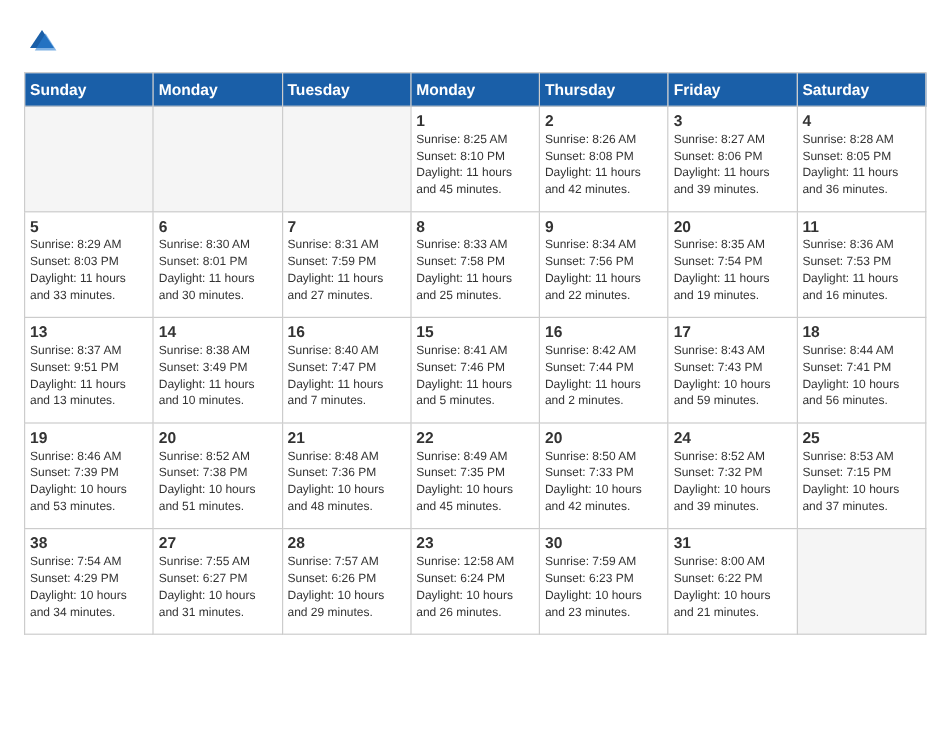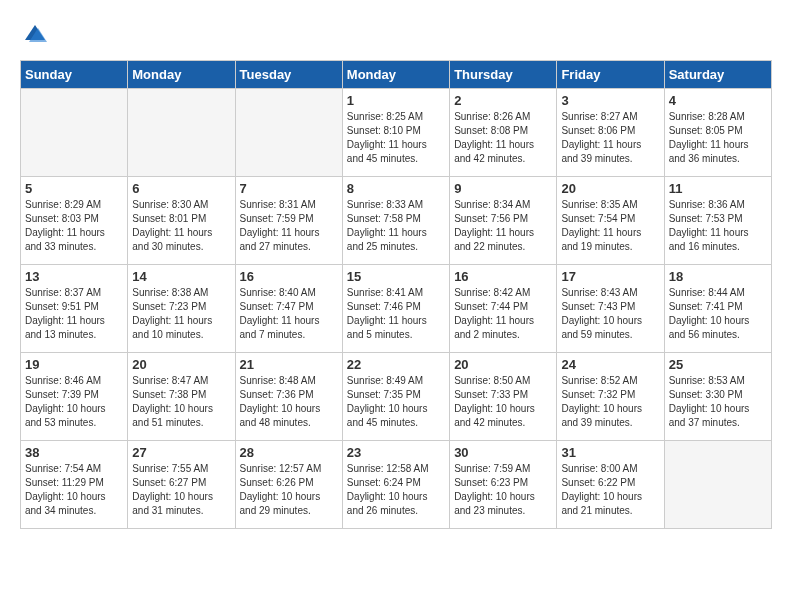--- a/index.html
+++ b/index.html
@@ -206,21 +206,21 @@
         <td>
           <span class="day-num">13</span>
           <div class="day-detail">Sunrise: 8:37 AM
 Sunset: 9:51 PM
 Daylight: 11 hours
 and 13 minutes.</div>
         </td>
         <td>
           <span class="day-num">14</span>
           <div class="day-detail">Sunrise: 8:38 AM
-Sunset: 7:23 PM
+Sunset: 3:49 PM
 Daylight: 11 hours
 and 10 minutes.</div>
         </td>
         <td>
           <span class="day-num">16</span>
           <div class="day-detail">Sunrise: 8:40 AM
 Sunset: 7:47 PM
 Daylight: 11 hours
 and 7 minutes.</div>
         </td>
@@ -256,21 +256,21 @@
       <tr>
         <td>
           <span class="day-num">19</span>
           <div class="day-detail">Sunrise: 8:46 AM
 Sunset: 7:39 PM
 Daylight: 10 hours
 and 53 minutes.</div>
         </td>
         <td>
           <span class="day-num">20</span>
-          <div class="day-detail">Sunrise: 8:47 AM
+          <div class="day-detail">Sunrise: 8:52 AM
 Sunset: 7:38 PM
 Daylight: 10 hours
 and 51 minutes.</div>
         </td>
         <td>
           <span class="day-num">21</span>
           <div class="day-detail">Sunrise: 8:48 AM
 Sunset: 7:36 PM
 Daylight: 10 hours
 and 48 minutes.</div>
@@ -292,43 +292,43 @@
         <td>
           <span class="day-num">24</span>
           <div class="day-detail">Sunrise: 8:52 AM
 Sunset: 7:32 PM
 Daylight: 10 hours
 and 39 minutes.</div>
         </td>
         <td>
           <span class="day-num">25</span>
           <div class="day-detail">Sunrise: 8:53 AM
-Sunset: 3:30 PM
+Sunset: 7:15 PM
 Daylight: 10 hours
 and 37 minutes.</div>
         </td>
       </tr>
       <tr>
         <td>
           <span class="day-num">38</span>
           <div class="day-detail">Sunrise: 7:54 AM
-Sunset: 11:29 PM
+Sunset: 4:29 PM
 Daylight: 10 hours
 and 34 minutes.</div>
         </td>
         <td>
           <span class="day-num">27</span>
           <div class="day-detail">Sunrise: 7:55 AM
 Sunset: 6:27 PM
 Daylight: 10 hours
 and 31 minutes.</div>
         </td>
         <td>
           <span class="day-num">28</span>
-          <div class="day-detail">Sunrise: 12:57 AM
+          <div class="day-detail">Sunrise: 7:57 AM
 Sunset: 6:26 PM
 Daylight: 10 hours
 and 29 minutes.</div>
         </td>
         <td>
           <span class="day-num">23</span>
           <div class="day-detail">Sunrise: 12:58 AM
 Sunset: 6:24 PM
 Daylight: 10 hours
 and 26 minutes.</div>

